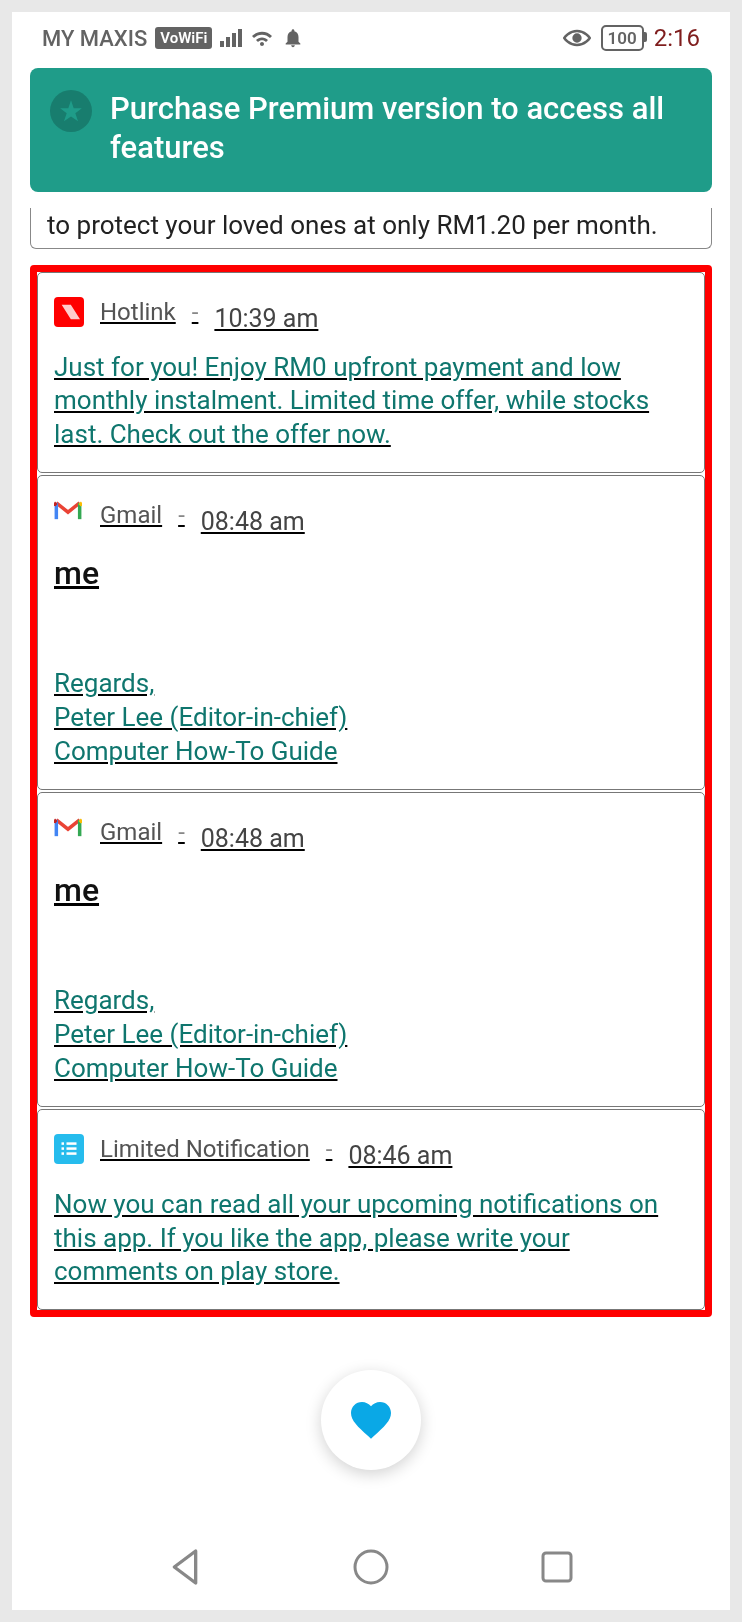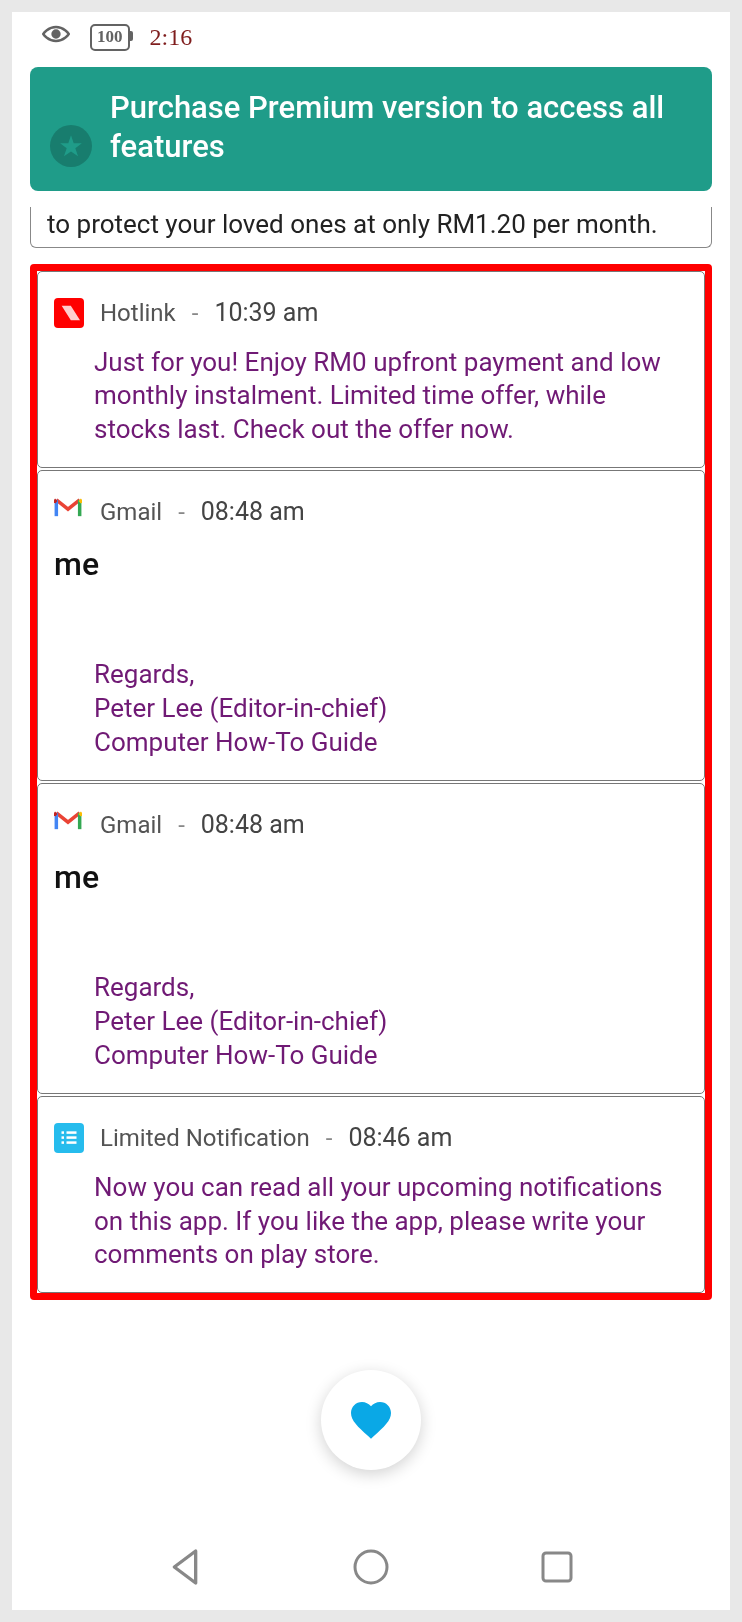--- a/index.html
+++ b/index.html
@@ -25,22 +25,22 @@
       color: #636363;
       font-weight: 500;
     }
     .status-left {
       display: flex;
       align-items: center;
       gap: 8px;
     }
     .status-right {
       display: flex;
-      gap: 20px;
-      font-family: Liberation Serif, serif;
+      align-items: center;
+      gap: 10px;
     }
     .vowifi-badge {
       background: #636363;
       color: #fff;
       padding: 2px 5px;
       font-size: 15px;
       border-radius: 3px;
       font-weight: 600;
     }
     .signal-bars {
@@ -91,21 +91,21 @@
       font-size: 24px;
       color: #7f1d1d;
       font-weight: 400;
     }
     .premium-banner {
       margin: 8px 18px 0;
       background: #1f9c89;
       border-radius: 8px;
       padding: 22px 20px 24px;
       display: flex;
-      align-items: flex-end;
+      align-items: flex-start;
       gap: 18px;
     }
     .premium-star {
       width: 42px;
       height: 42px;
       background: #187d6e;
       border-radius: 50%;
       display: flex;
       align-items: center;
       justify-content: center;
@@ -131,22 +131,23 @@
     .highlight-box {
       margin: 12px 18px 0;
       border: 7px solid #ff0000;
       border-radius: 4px;
     }
     .notif-card {
       border: 1px solid #777;
       border-radius: 5px;
       margin: 0;
       margin-bottom: 2px;
-      padding: 26px 16px 20px;
+      padding: 18px 16px 20px;
       background: #fff;
+      text-decoration: underline;
     }
     .notif-header {
       display: flex;
       align-items: center;
       gap: 16px;
       margin-bottom: 18px;
     }
     .app-icon {
       width: 30px;
       height: 30px;
@@ -172,33 +173,33 @@
       color: #545454;
       font-size: 24px;
     }
     .sep {
       color: #888;
       font-size: 24px;
     }
     .notif-time {
       color: #444;
       font-size: 25px;
+      margin-top: 13px;
     }
     .notif-title {
       font-size: 32px;
       color: #111;
       font-weight: 500;
       margin-bottom: 8px;
     }
     .notif-body {
       font-size: 26px;
       line-height: 1.3;
-      color: #701a75;
+      color: #0f766e;
       white-space: pre-line;
-      margin-left: 40px;
     }
     .fab {
       position: absolute;
       bottom: 140px;
       left: 50%;
       transform: translateX(-50%);
       width: 100px;
       height: 100px;
       background: #fff;
       border-radius: 50%;
@@ -222,20 +223,36 @@
       height: 46px;
       display: flex;
       align-items: center;
       justify-content: center;
     }
   </style>
 </head>
 <body>
 
 <div class="status-bar">
+  <div class="status-left">
+    <span>MY MAXIS</span>
+    <span class="vowifi-badge">VoWiFi</span>
+    <span class="signal-bars">
+      <span></span>
+        <span></span>
+        <span></span>
+        <span></span>
+    </span>
+    <svg class="wifi-icon" viewBox="0 0 24 24" fill="#636363">
+      <path d="M12 20c1.1 0 2-.9 2-2s-.9-2-2-2-2 .9-2 2 .9 2 2 2zm-6-6c1.6-1.6 3.7-2.5 6-2.5s4.4.9 6 2.5l-2 2c-1.1-1.1-2.5-1.7-4-1.7s-2.9.6-4 1.7l-2-2zm-4-4c2.7-2.7 6.2-4.2 10-4.2s7.3 1.5 10 4.2l-2 2c-2.1-2.1-5-3.3-8-3.3s-5.9 1.2-8 3.3l-2-2z"></path>
+    </svg>
+    <svg class="bell-icon" viewBox="0 0 24 24" fill="#636363">
+      <path d="M12 22c1.1 0 2-.9 2-2h-4c0 1.1.9 2 2 2zm6-6v-5c0-3.07-1.64-5.64-4.5-6.32V4c0-.83-.67-1.5-1.5-1.5s-1.5.67-1.5 1.5v.68C7.63 5.36 6 7.92 6 11v5l-2 2v1h16v-1l-2-2z"></path>
+    </svg>
+  </div>
   <div class="status-right">
     <svg class="eye-icon" viewBox="0 0 24 16" fill="none" stroke="#636363" stroke-width="2">
       <path d="M1 8s4-6 11-6 11 6 11 6-4 6-11 6S1 8 1 8z"></path>
       <circle cx="12" cy="8" r="3" fill="#636363"></circle>
     </svg>
     <span class="battery-box">
       <span>100</span>
     </span>
     <span class="clock">2:16</span>
   </div>

